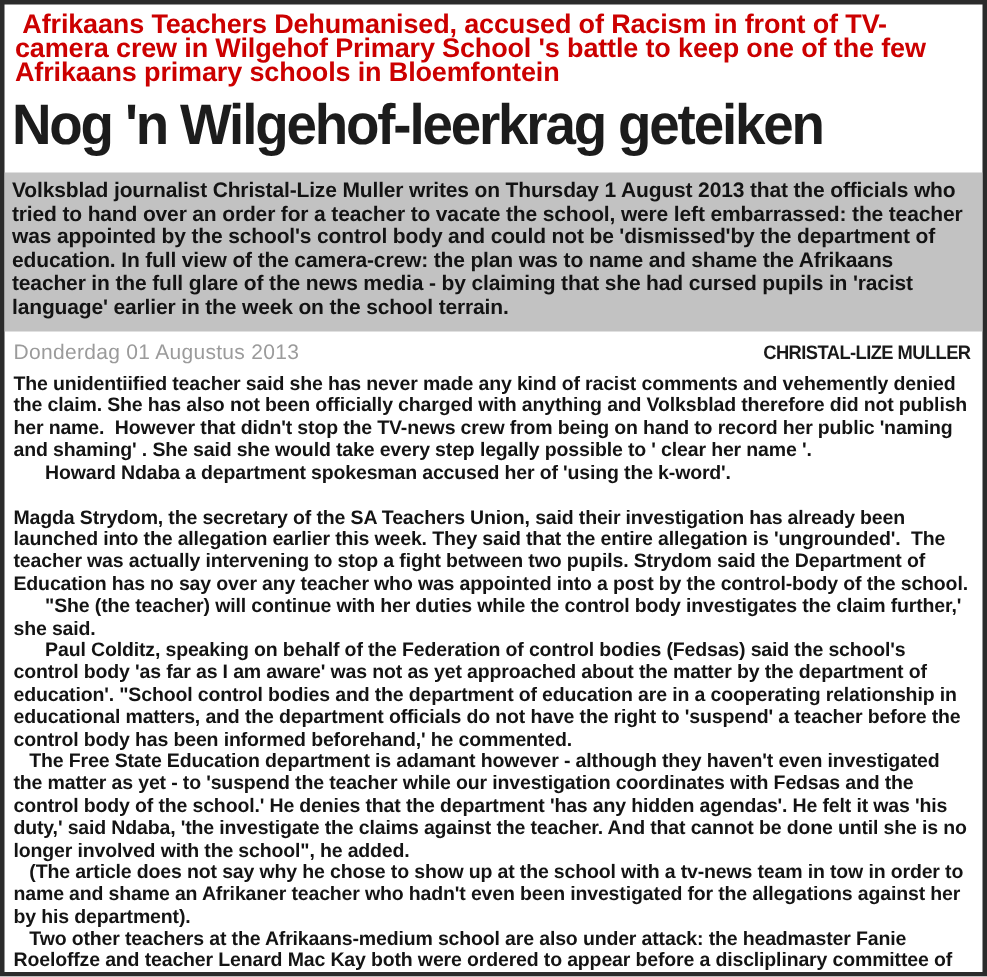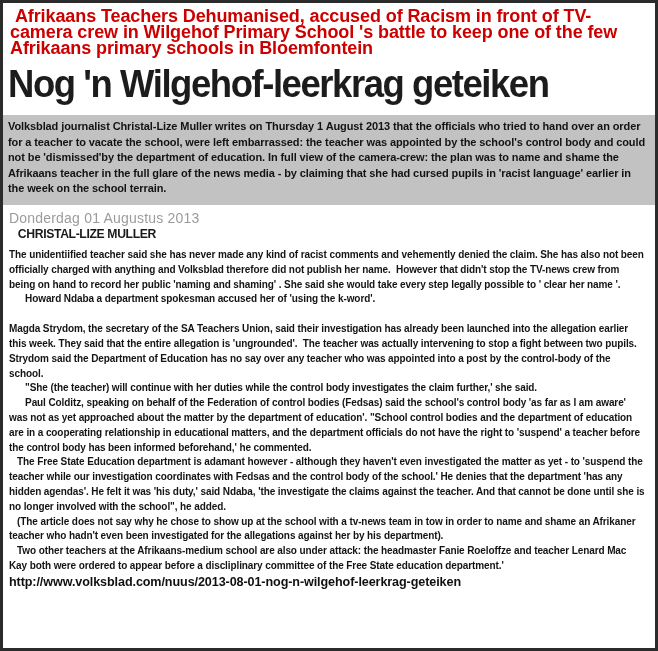--- a/index.html
+++ b/index.html
@@ -29,51 +29,50 @@
     color: #1c1c1c;
     letter-spacing: -1.5px;
     white-space: nowrap;
     transform: scaleX(0.96);
     transform-origin: left center;
   }
   .intro {
     background: #c2c2c2;
     color: #131313;
     font-weight: bold;
-    font-size: 11px;
+    font-size: 14px;
     line-height: 15.6px;
     letter-spacing: -0.1px;
     padding: 4px 8px 8px 5px;
     white-space: pre-wrap;
   }
   .meta-row {
     display: flex;
     justify-content: space-between;
     align-items: baseline;
     padding: 5px 8px 3px 6px;
-    flex-direction: column;
   }
   .date {
     color: #9b9b9b;
     font-size: 14px;
     letter-spacing: 0.2px;
   }
   .byline {
     color: #1a1a1a;
     font-weight: bold;
     font-size: 13px;
     letter-spacing: -0.4px;
     transform: scaleX(0.94);
     transform-origin: right center;
   }
   .body-text { padding: 4px 9px 0 6px; }
   .para {
     margin: 0 0 15px 0;
     font-weight: bold;
-    font-size: 10px;
+    font-size: 13px;
     line-height: 14.8px;
     letter-spacing: -0.1px;
     color: #141414;
     white-space: pre-wrap;
   }
   .para:last-child { margin-bottom: 0; }
   .source-url {
     padding: 1px 8px 8px 6px;
     font-weight: bold;
     font-size: 12.6px;

